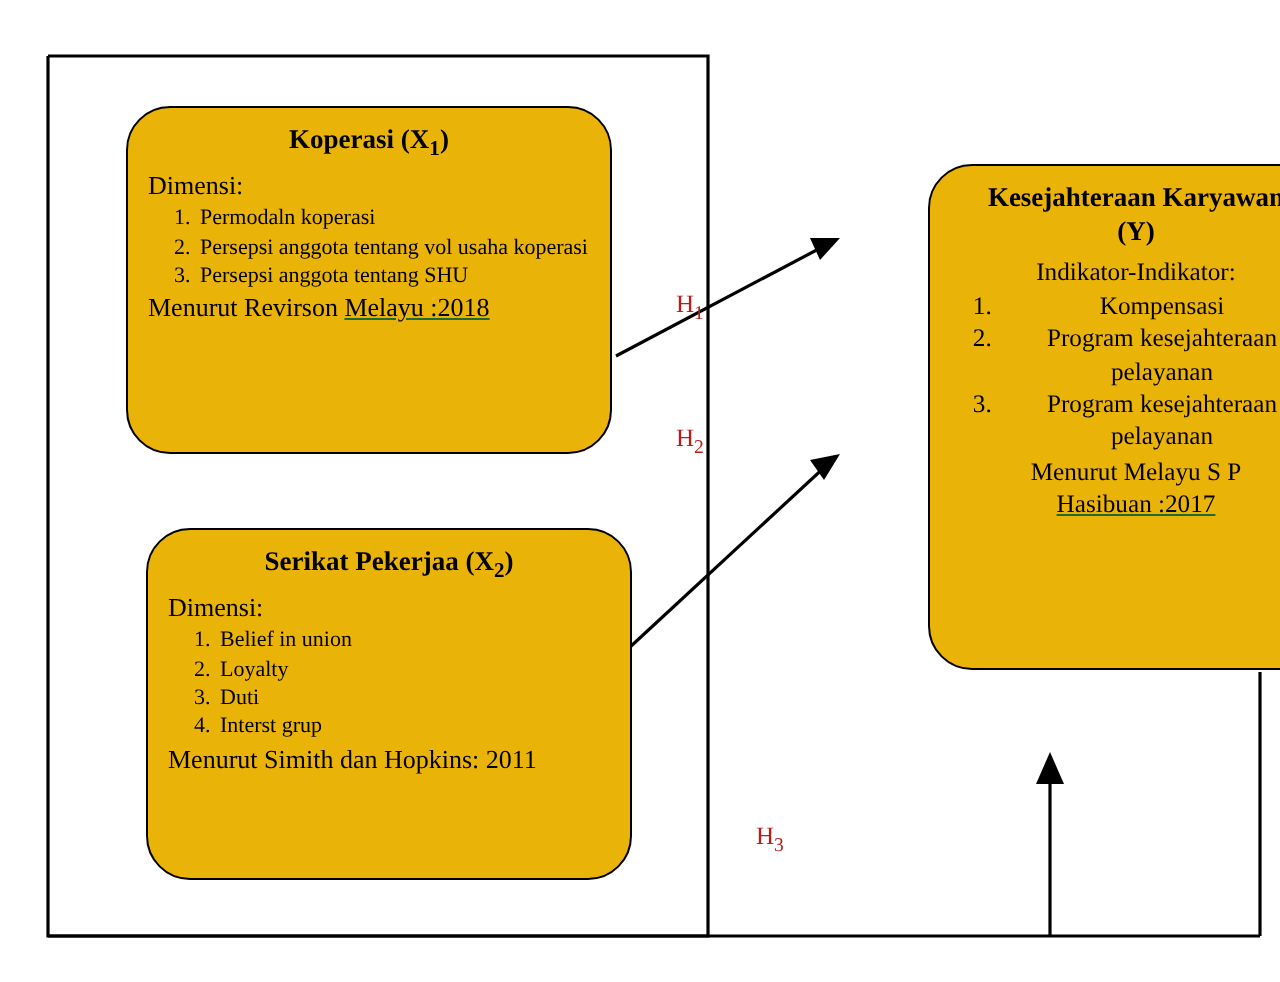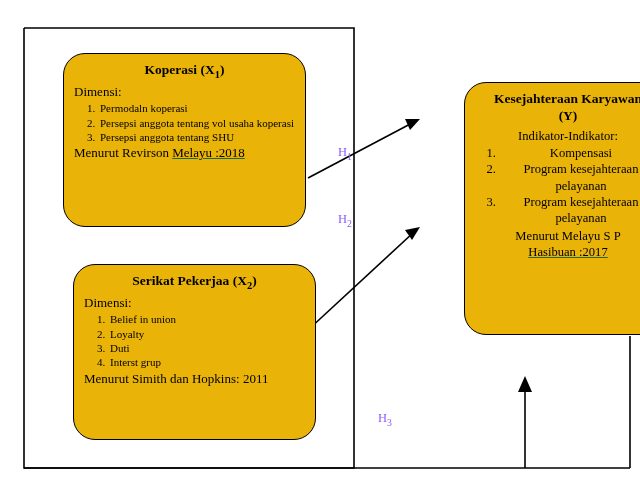--- a/index.html
+++ b/index.html
@@ -63,21 +63,21 @@
     line-height: 1.3;
     margin-top: 1px;
   }
   .underline-green {
     text-decoration: underline;
     text-decoration-color: #1f6b33;
   }
   .hlabel {
     position: absolute;
     font-size: 12.5px;
-    color: #8b5cf6;
+    color: #b91c1c;
     font-family: "Liberation Serif", serif;
   }
   .sub {
     font-size: 0.78em;
     vertical-align: sub;
   }
   
   #node-x1 {
     left: 63px;
     top: 53px;

